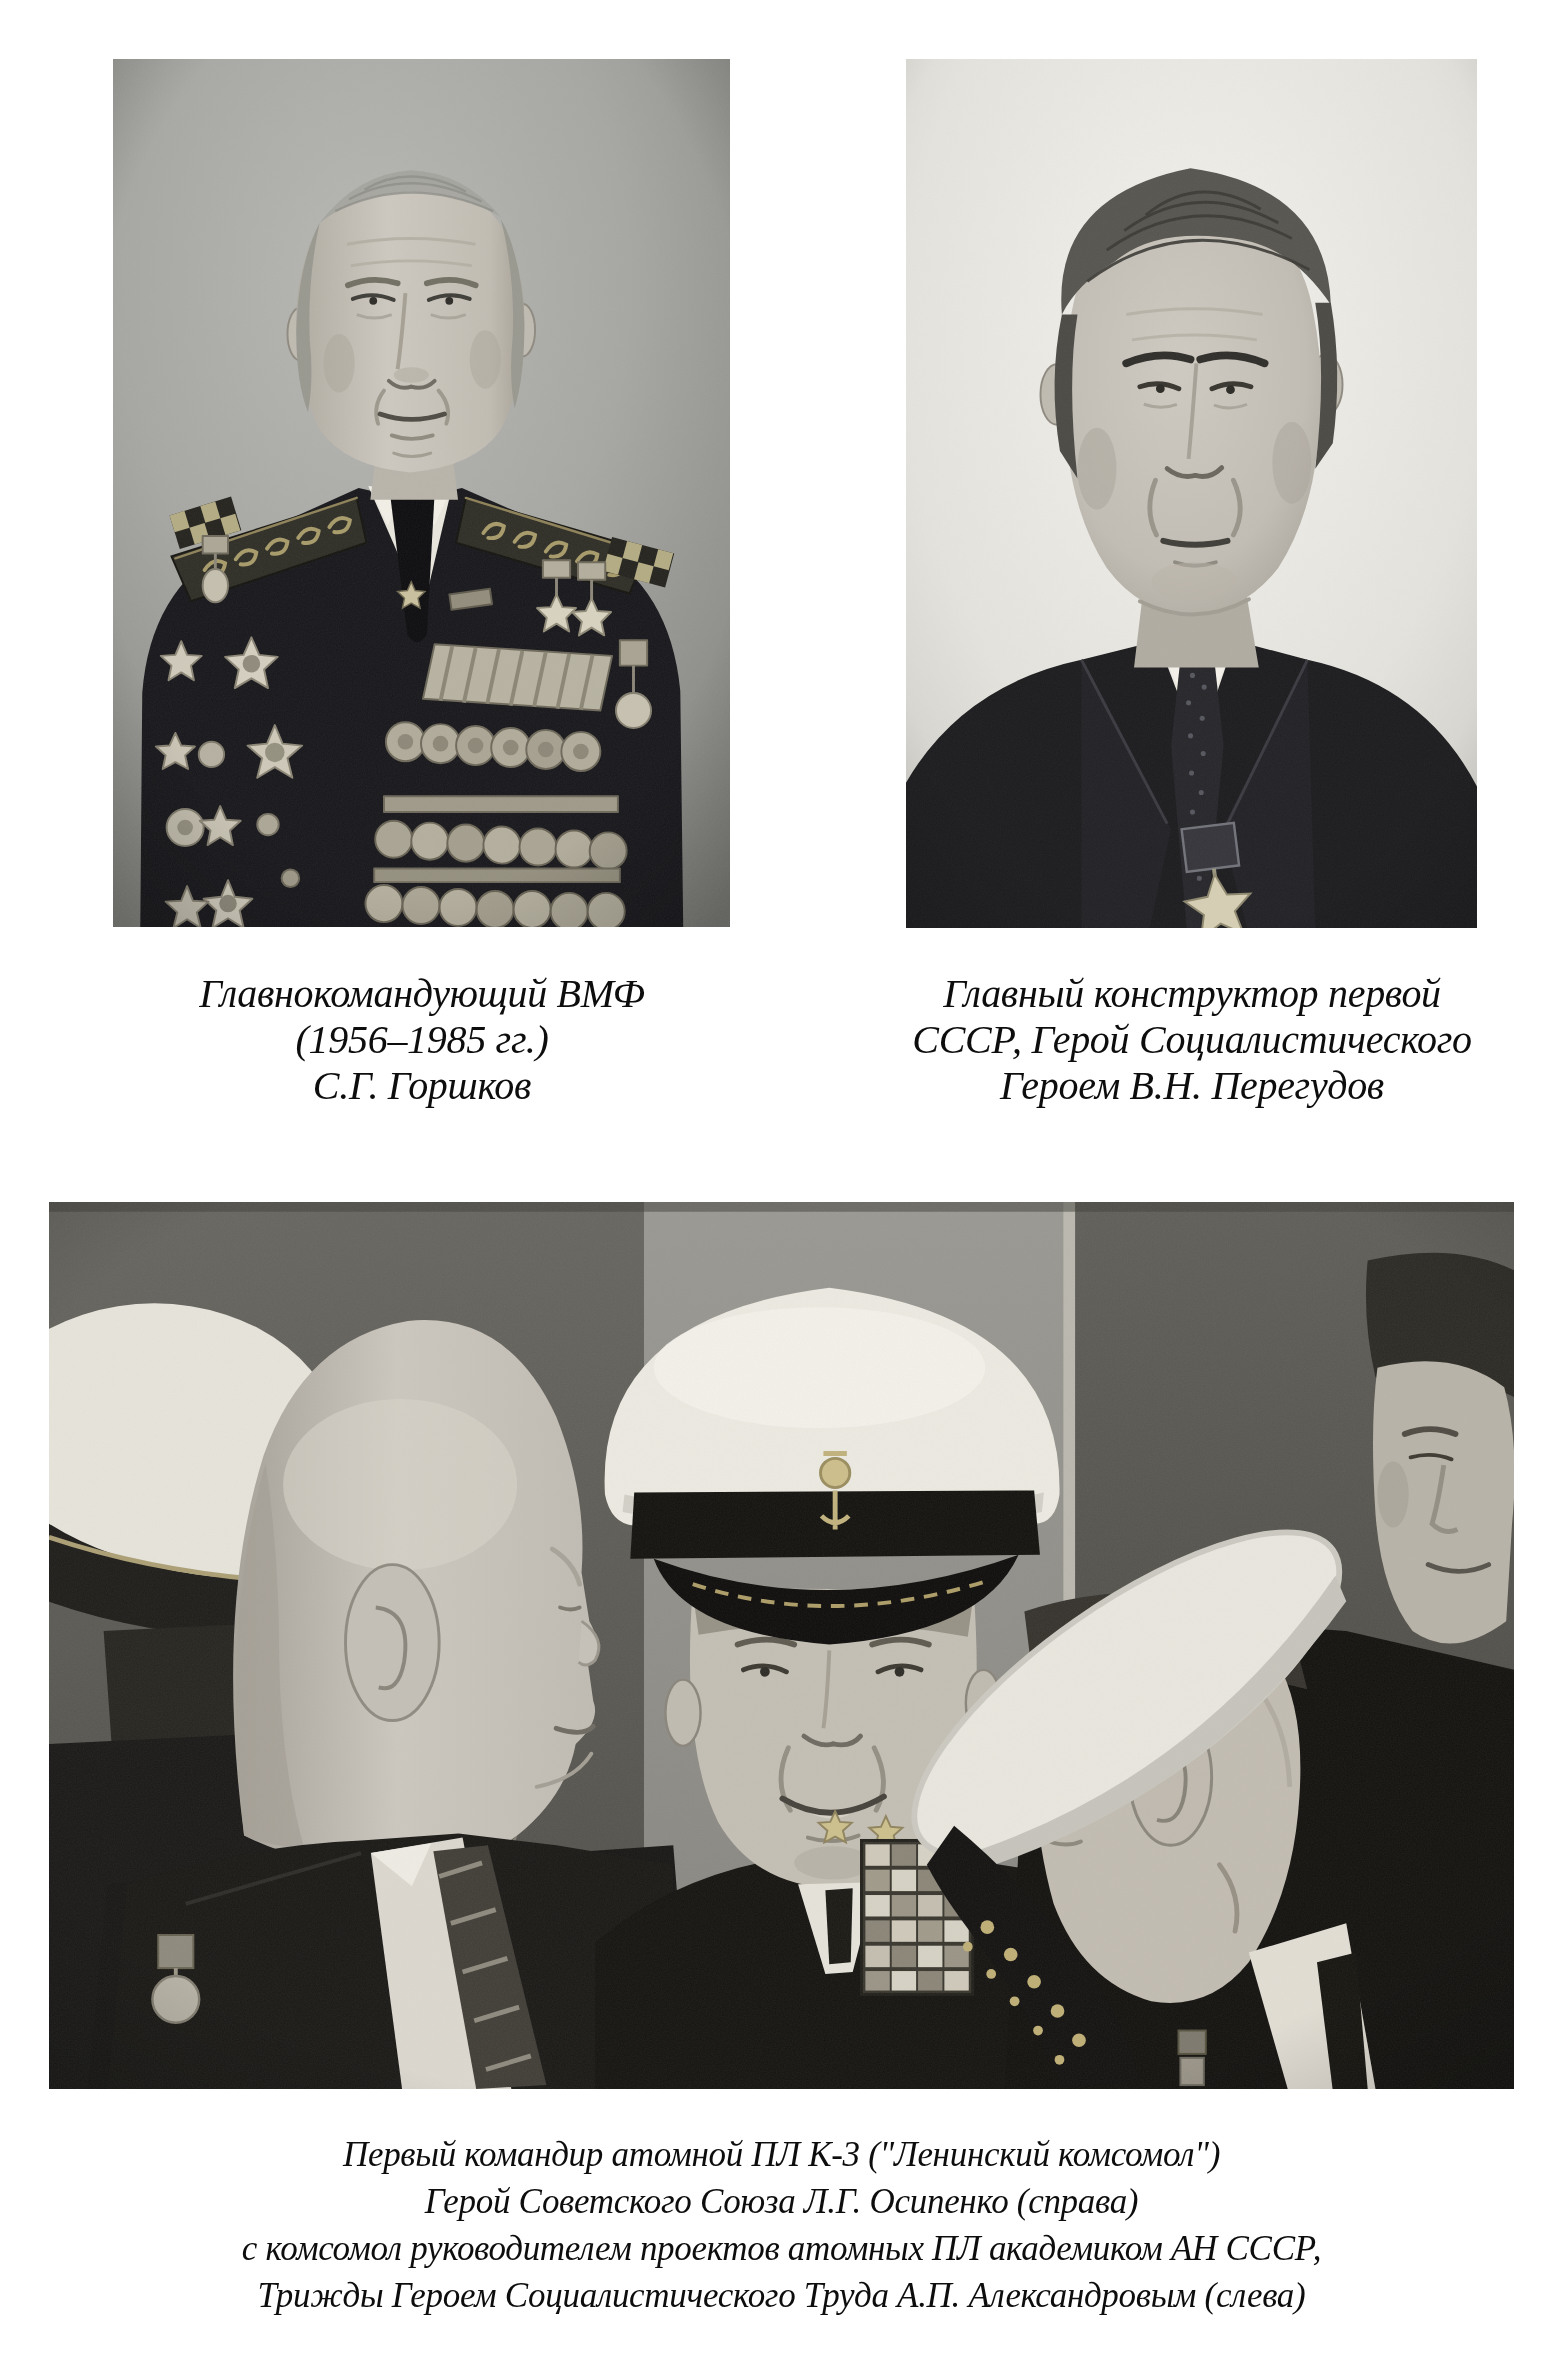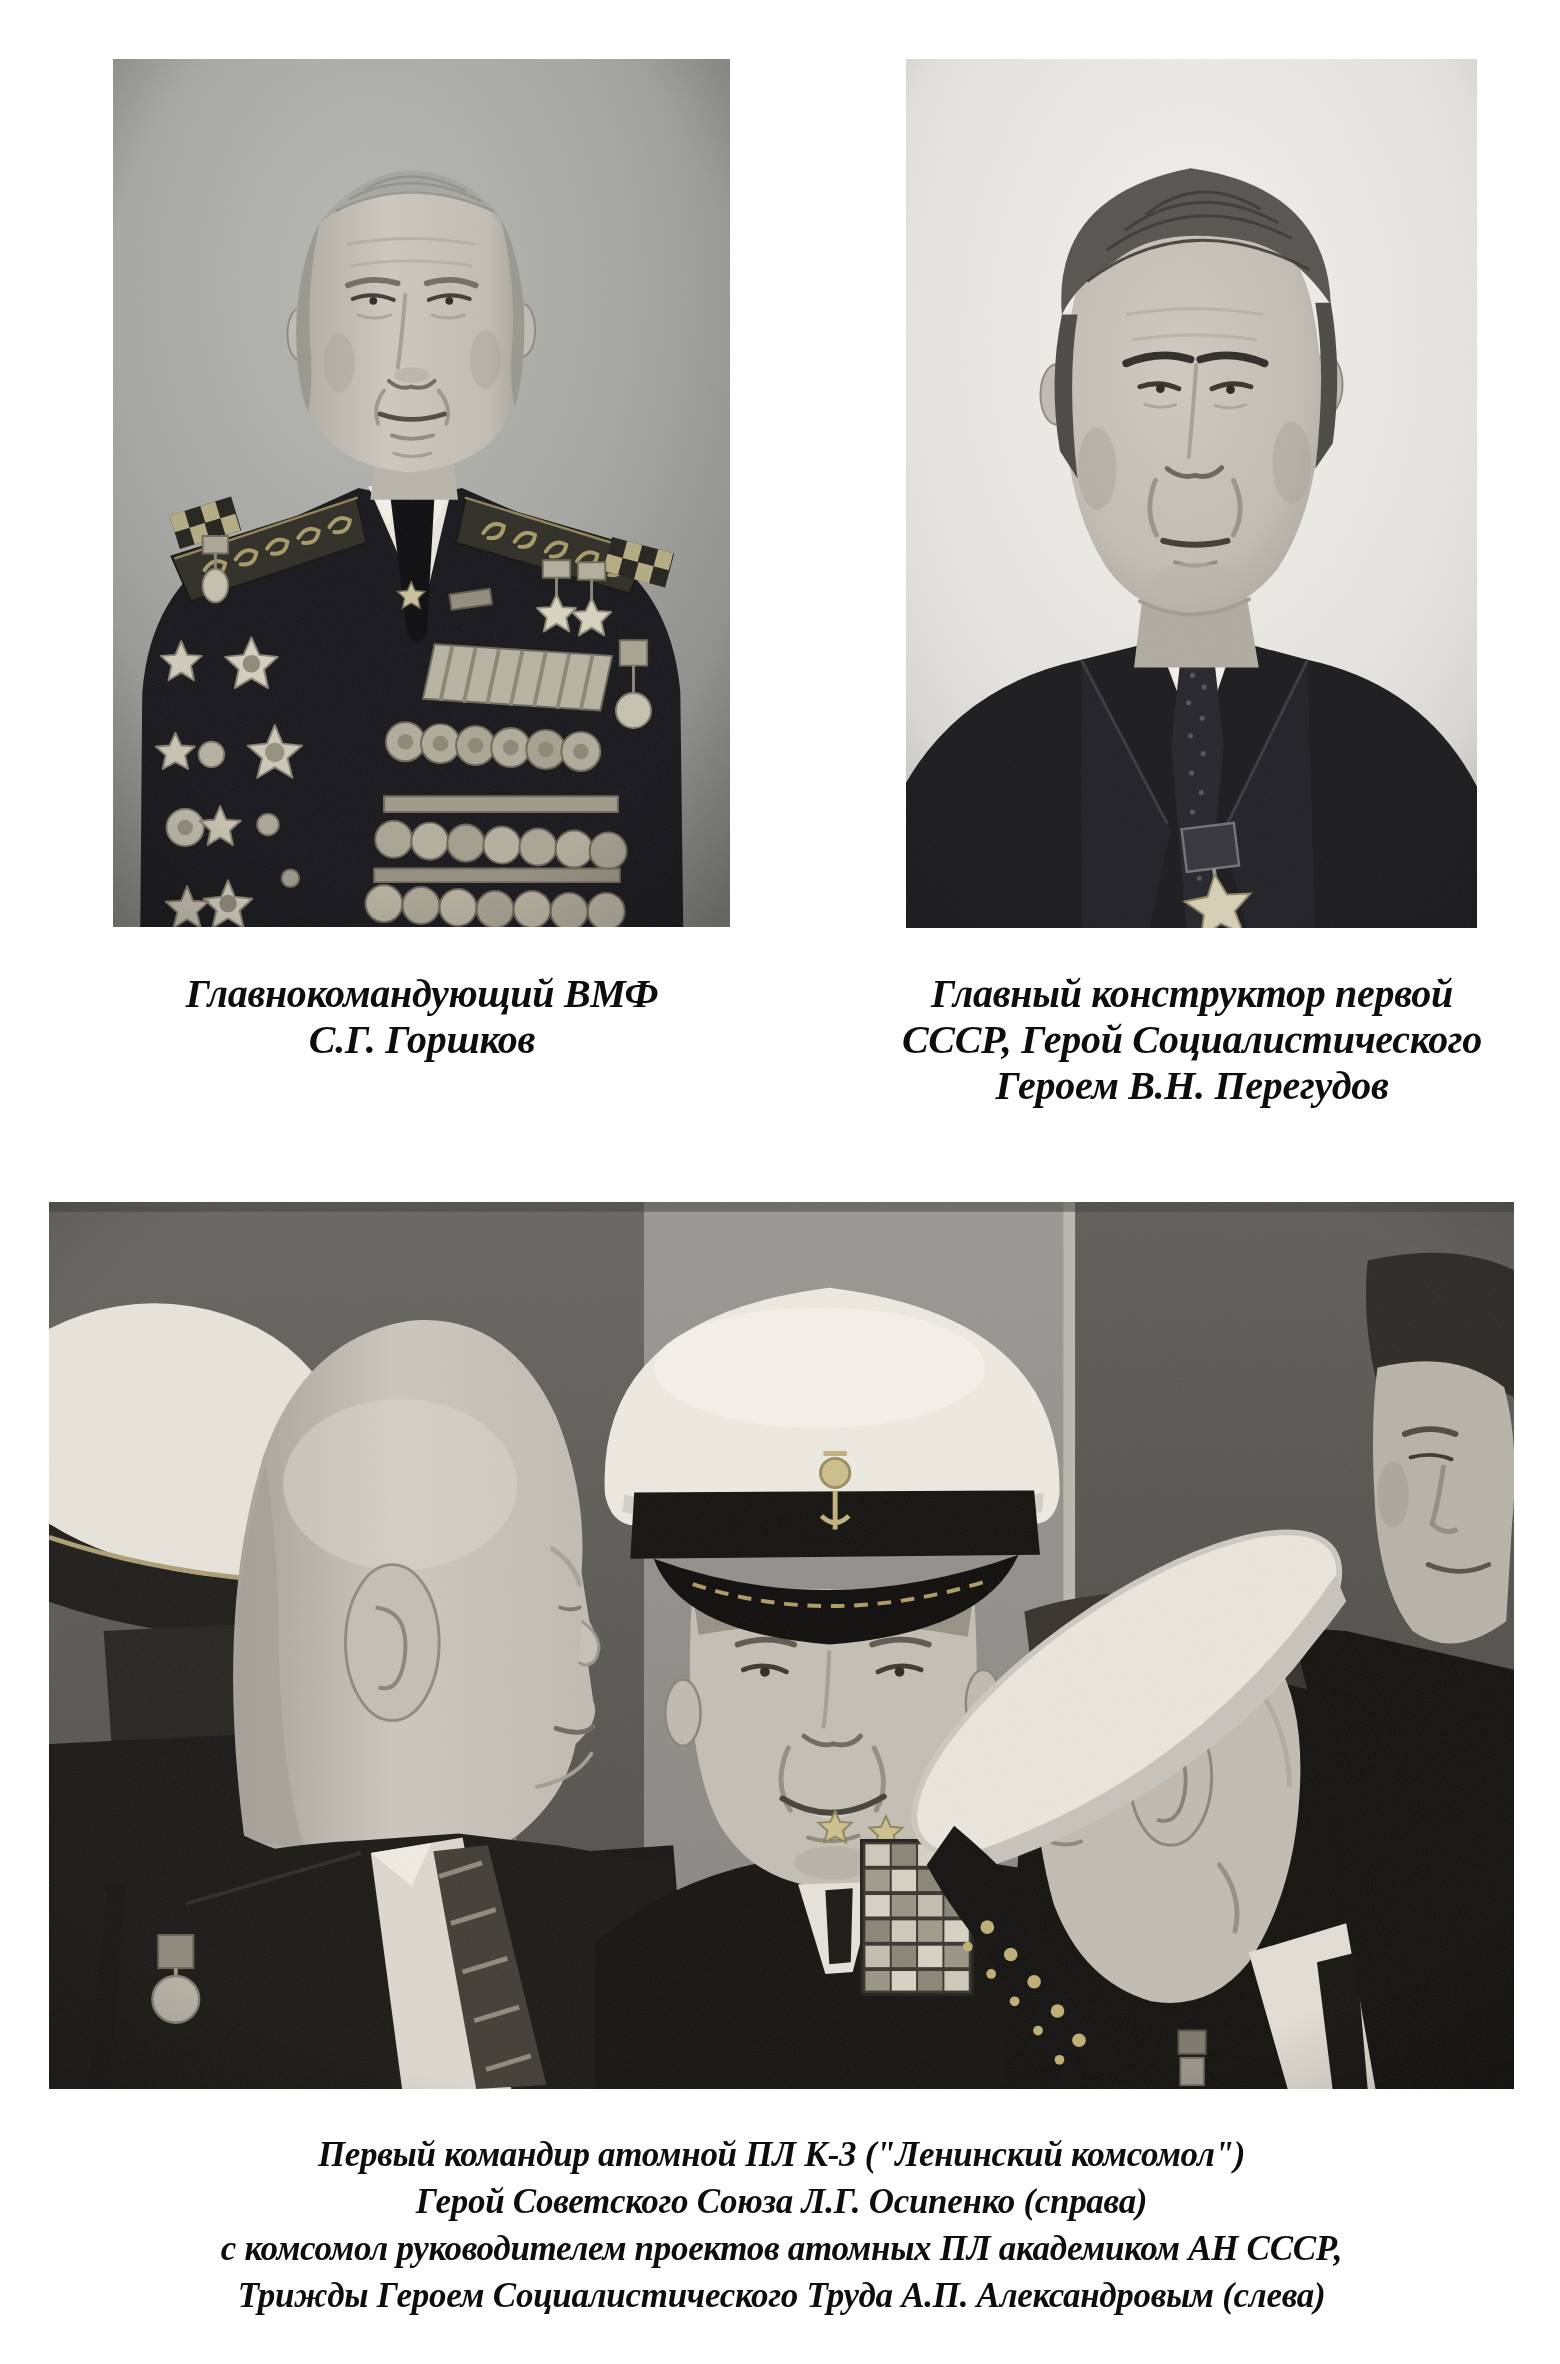--- a/index.html
+++ b/index.html
@@ -6,21 +6,21 @@
   .page{
     position:relative;width:1560px;height:2365px;background:#ffffff;
     font-family:"Liberation Serif","DejaVu Serif",serif;overflow:hidden;
   }
   .photo{position:absolute;}
   .photo svg{display:block;width:100%;height:100%;}
   .photo-gorshkov{left:113px;top:59px;width:617px;height:868px;}
   .photo-peregudov{left:906px;top:59px;width:571px;height:869px;}
   .photo-group{left:49px;top:1202px;width:1465px;height:887px;}
   .caption{
-    position:absolute;text-align:center;font-style:italic;font-weight:bold;
+    position:absolute;text-align:center;font-style:italic;font-weight:normal;
     color:#0d0d0d;letter-spacing:-0.3px;white-space:nowrap;
   }
   .caption-top{font-size:40px;line-height:46px;}
   .caption-left{left:94px;top:971px;width:656px;}
   .caption-right{left:877px;top:971px;width:630px;}
   .caption-bottom{left:49px;top:2131px;width:1465px;font-size:35px;line-height:47px;}
   .cap-line{display:block;}
 </style>
 </head>
 <body>
@@ -349,20 +349,21 @@
         <ellipse cx="396" cy="414" rx="20" ry="42" fill="#aba69c" opacity="0.55"></ellipse>
       </g>
 
       <rect width="586" height="891" fill="url(#vigB)"></rect>
       <rect width="586" height="891" filter="url(#grainB)" opacity="0.5"></rect>
     </svg>
   </figure>
 
   <div class="caption caption-top caption-left">
     <span class="cap-line">Главнокомандующий ВМФ</span>
+    <span class="cap-line">(1956–1985 гг.)</span>
     <span class="cap-line">С.Г. Горшков</span>
   </div>
 
   <div class="caption caption-top caption-right">
     <span class="cap-line">Главный конструктор первой</span>
     <span class="cap-line">СССР, Герой Социалистического</span>
     <span class="cap-line">Героем В.Н. Перегудов</span>
   </div>
 
   <figure class="photo photo-group" style="margin:0">

